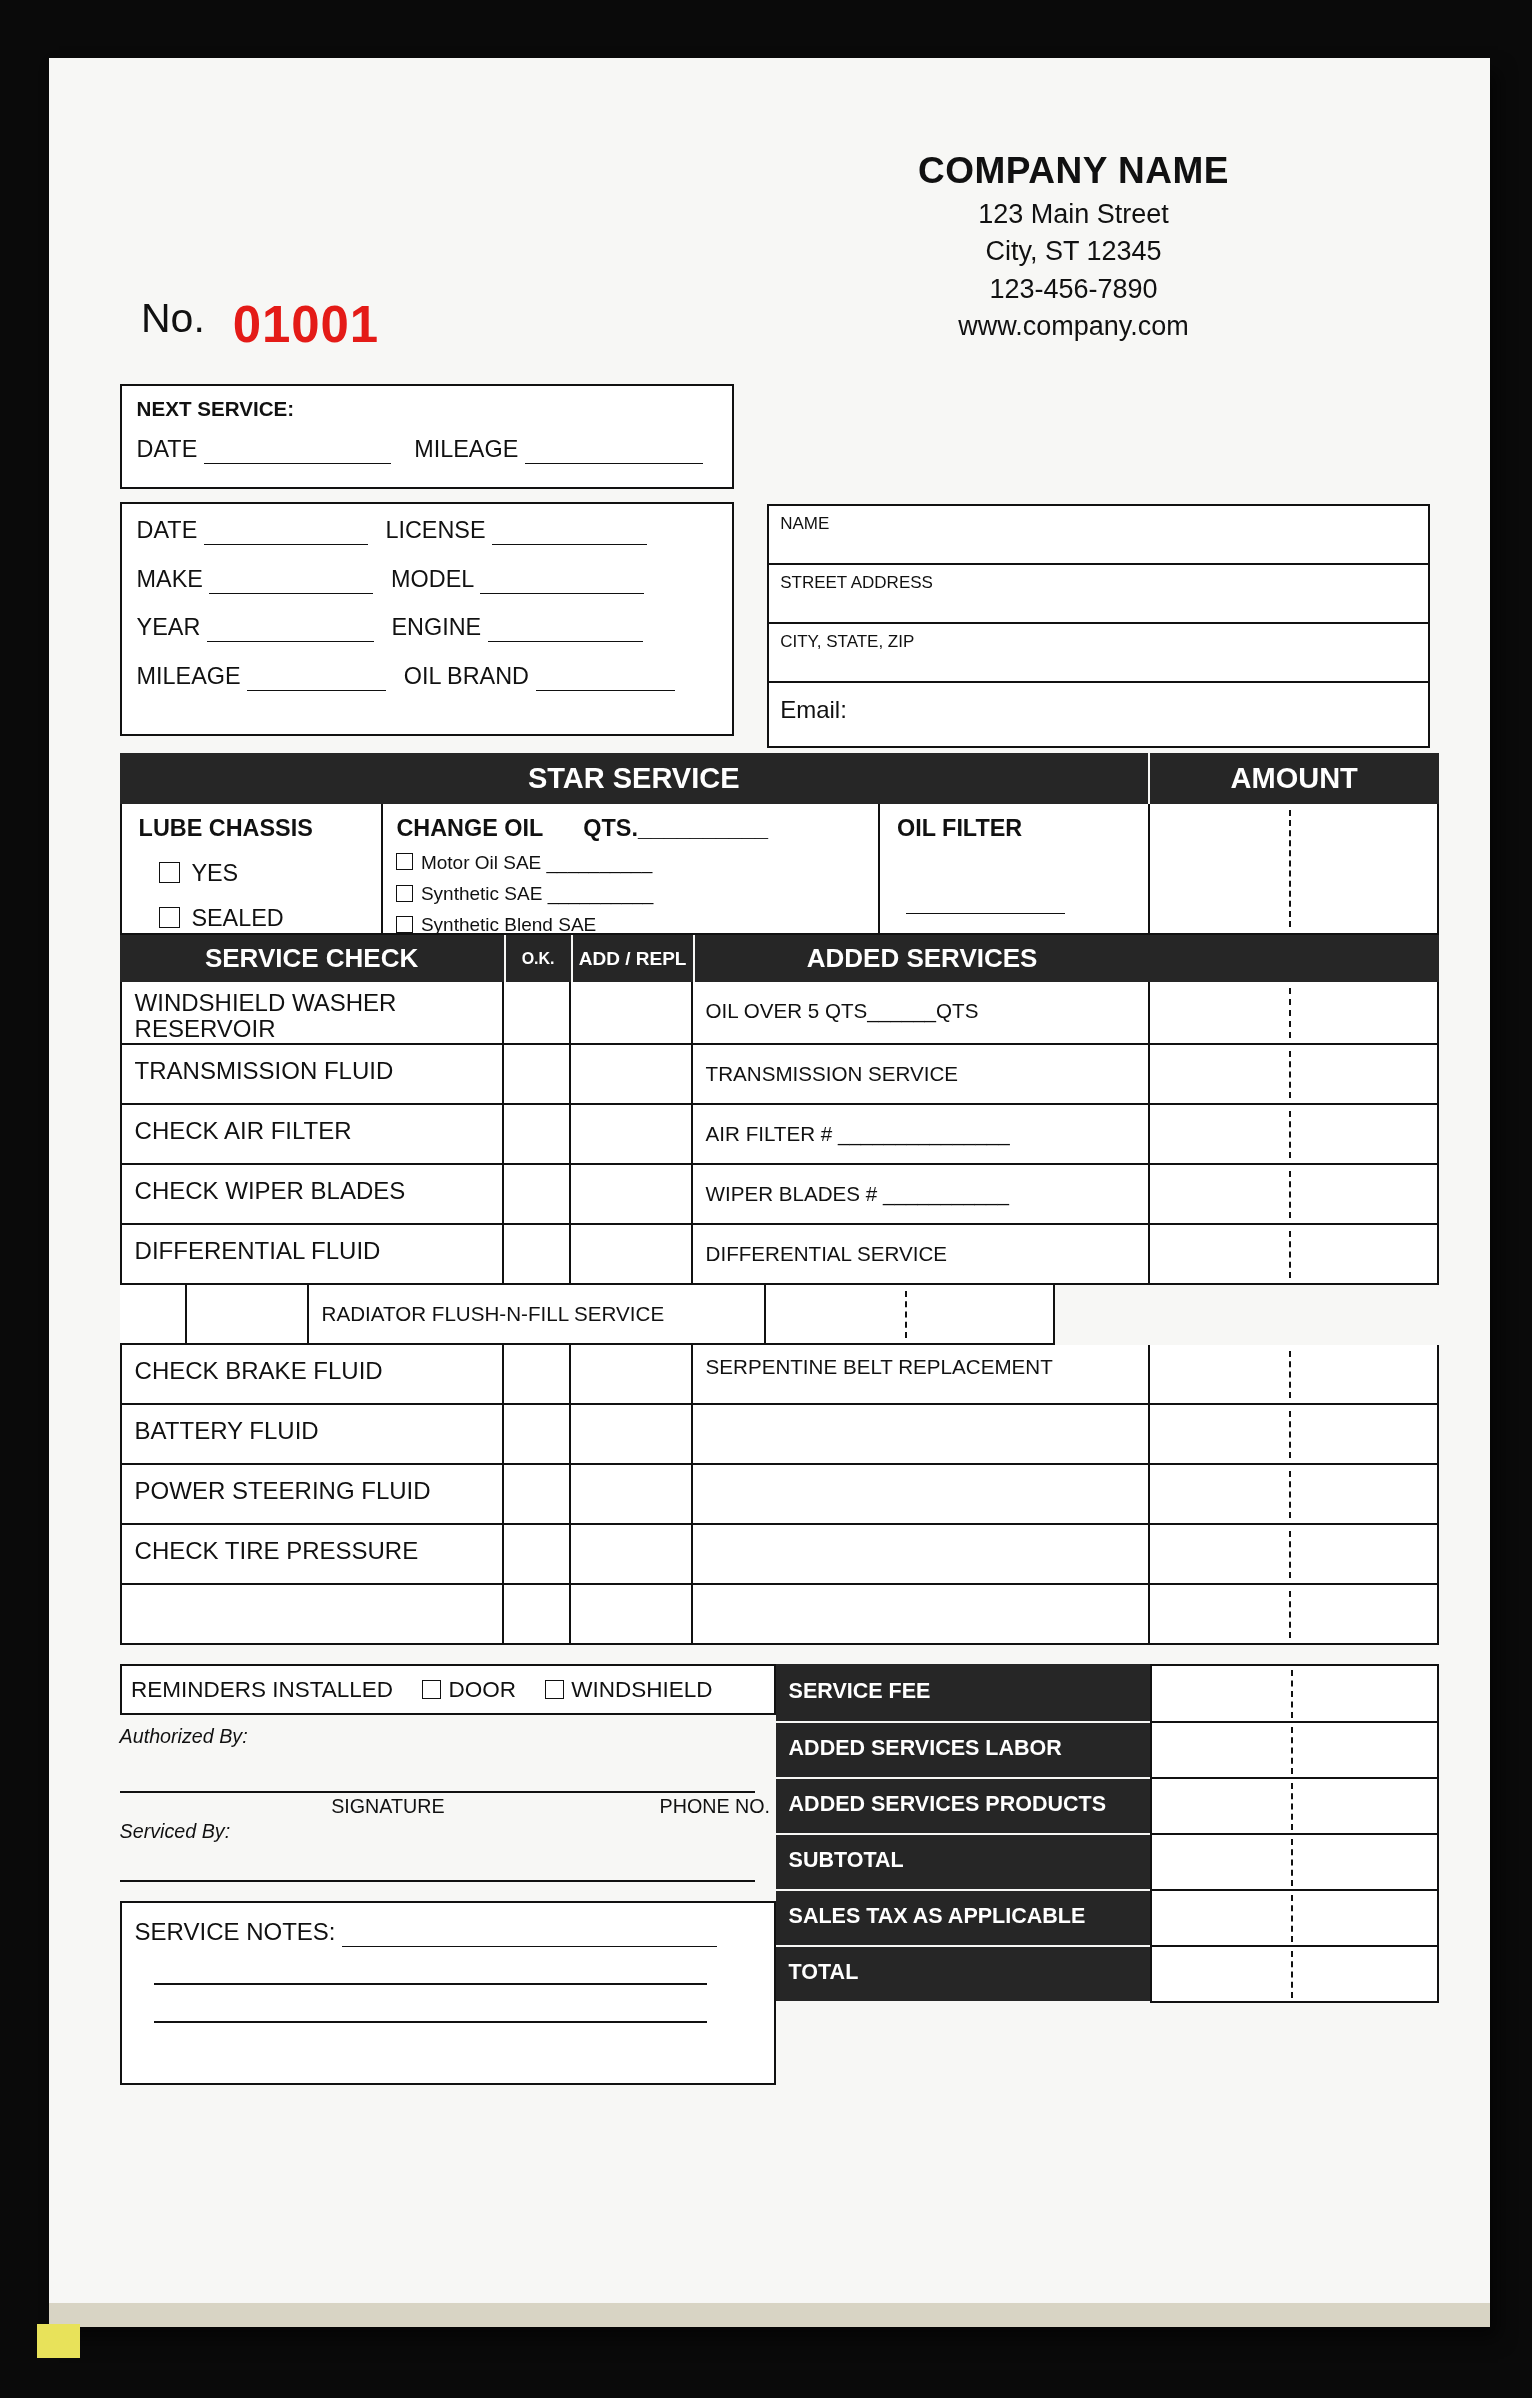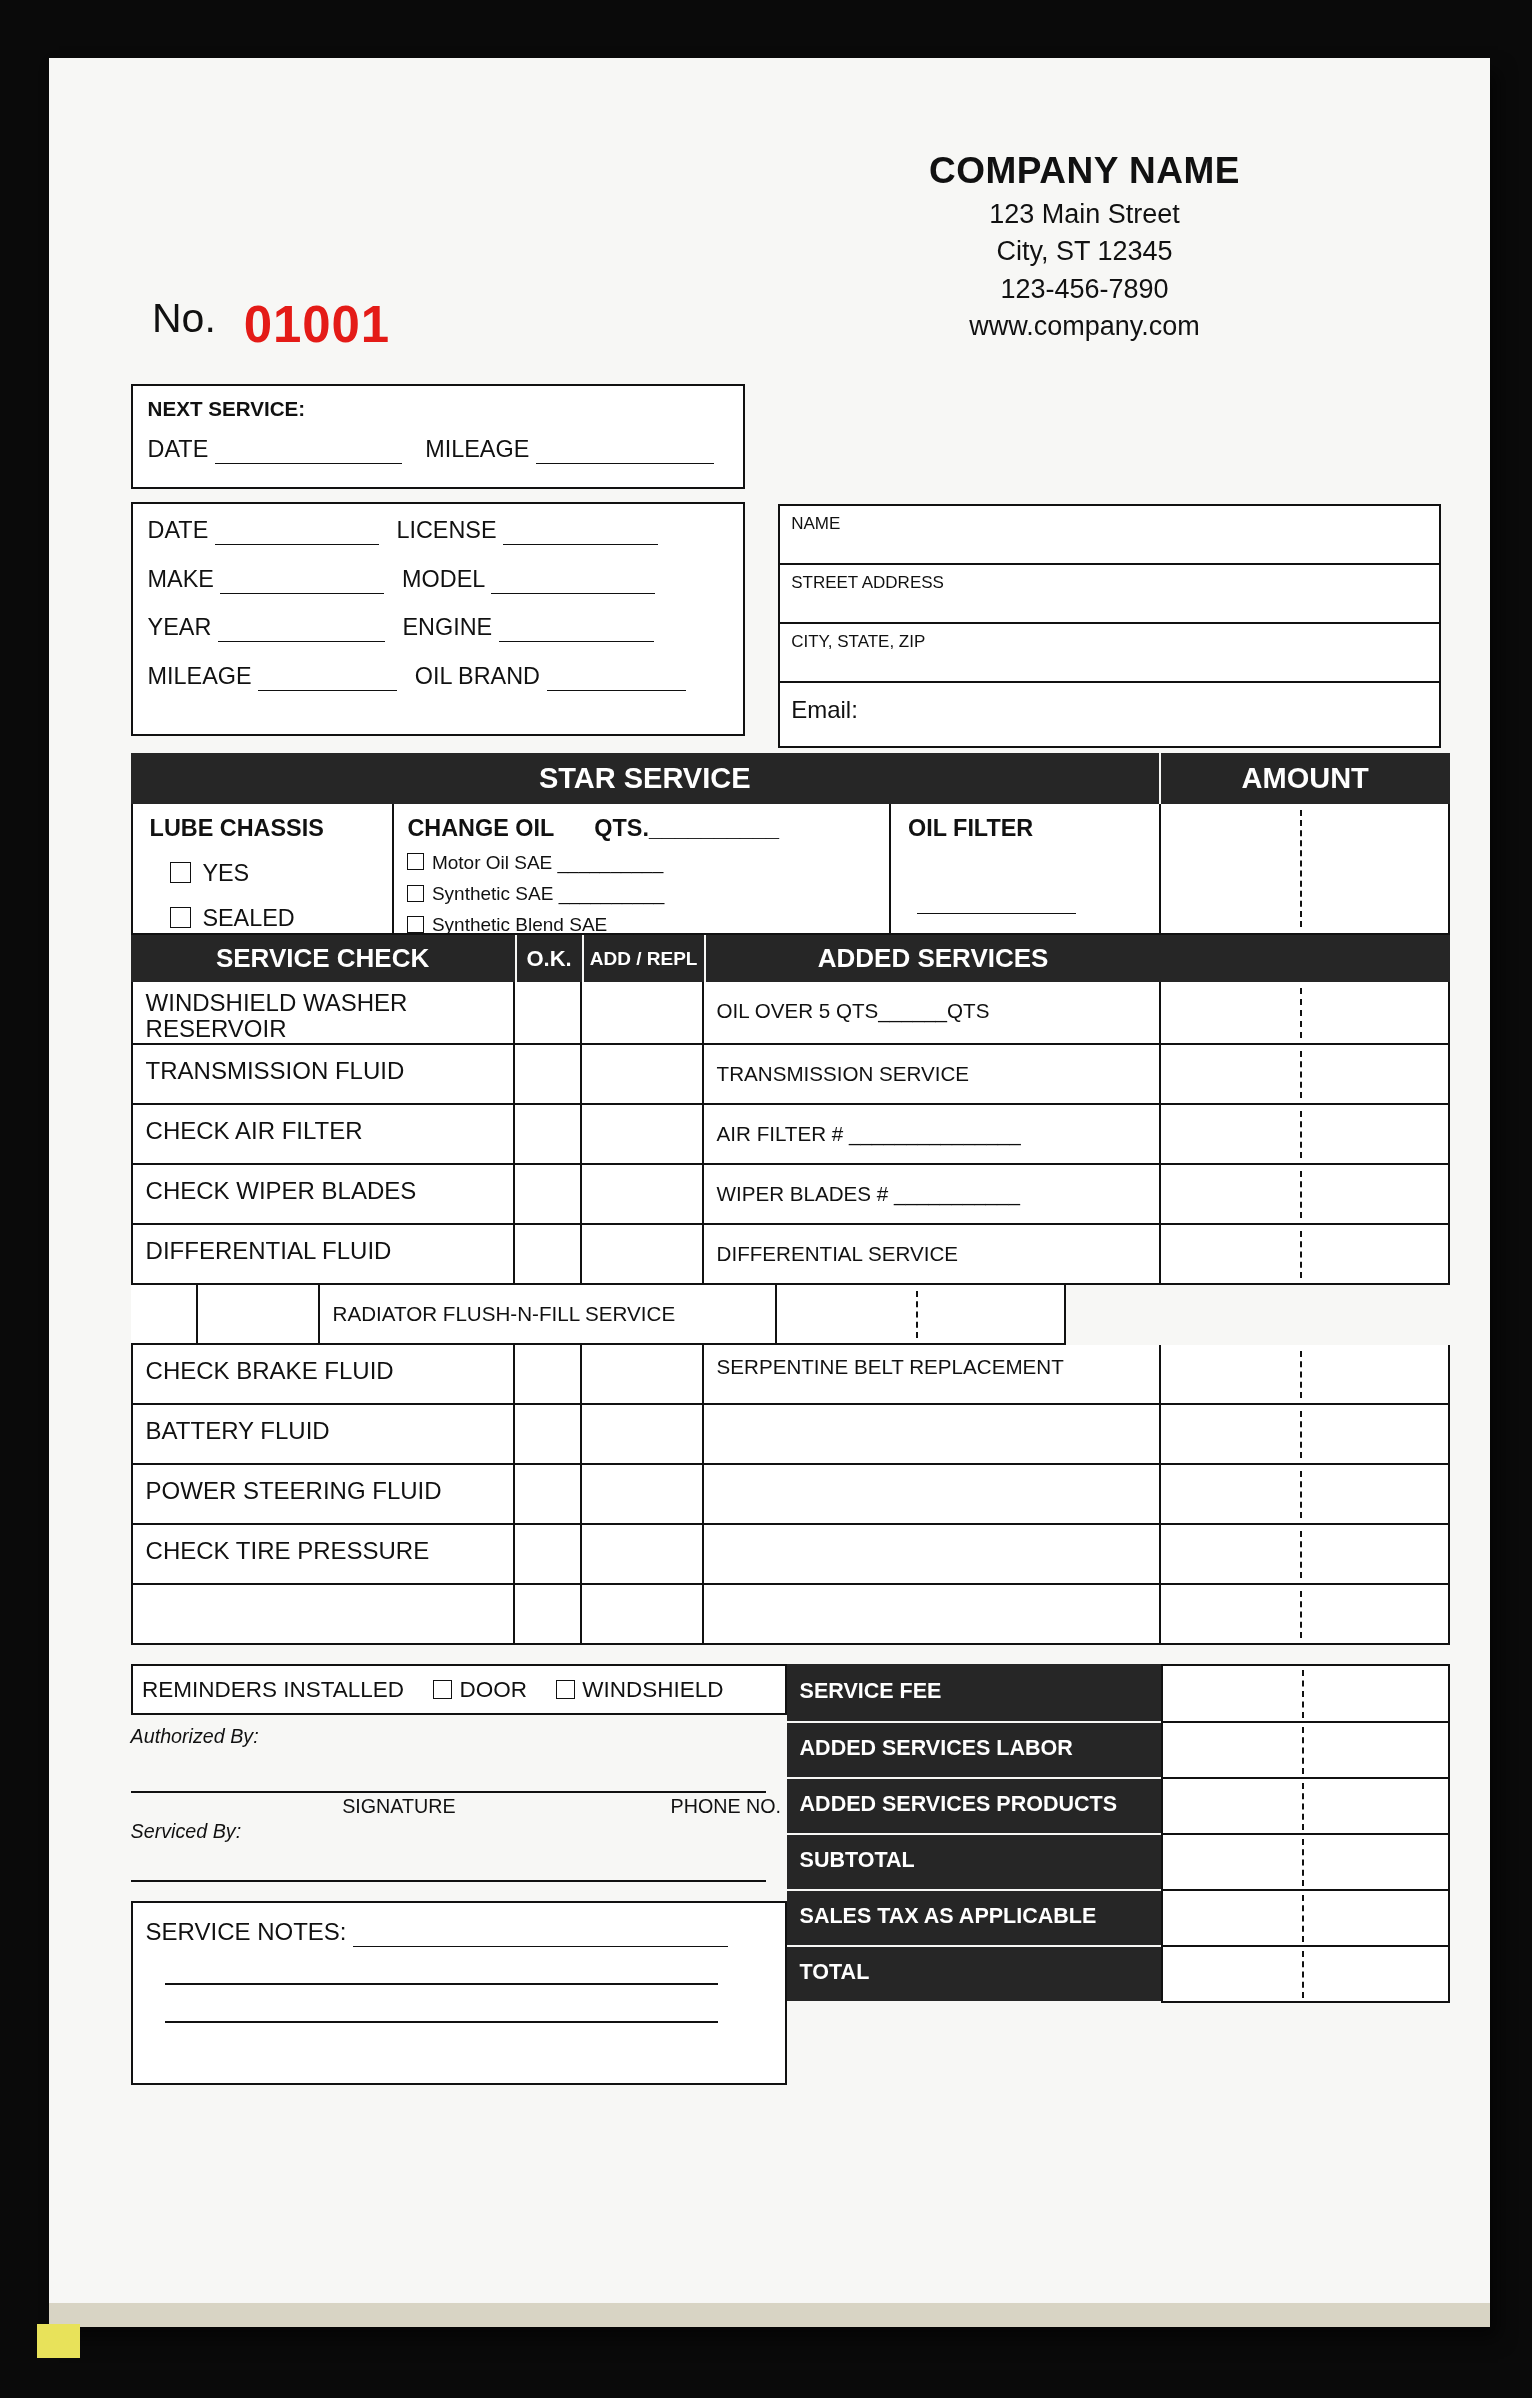--- a/index.html
+++ b/index.html
@@ -43,21 +43,21 @@
     width: 43px;
     height: 34px;
     background: #e8e25a;
     font-size: 12px;
     color: #333;
     text-align: center;
     line-height: 34px;
   }
   .form {
     position: absolute;
-    left: 110px;
+    left: 99px;
     top: 150px;
     width: 1340px;
   }
 
   
   .header {
     position: relative;
     height: 234px;
   }
   .company-block {
@@ -170,21 +170,21 @@
   .oilfilter { width: 270px; border-left:none; padding: 11.2px 0 0 17px;}
   .oilfilter-t { font-size: 23.4px; font-weight:bold; color:#111;}
   .oilfilter-l { margin-top: 54px; margin-left: 9.4px; display:inline-block; width: 159px; border-bottom:1.9px solid #111;}
   .amt-cell { width: 289px; border-left:none; position: relative; }
   .perf { position:absolute; left: 139px; top: 5.6px; bottom: 5.6px; border-left: 2.8px dashed #111; }
 
   
   .sc-head { display:flex; height: 47px; }
   .sc-head div { line-height: 47px; box-sizing: border-box; }
   .sc-h1 { width: 384px; font-size: 26px; }
-  .sc-h2 { width: 67px; font-size: 22px; border-left: 2.8px solid #f7f7f5; }
+  .sc-h2 { width: 67px; font-size: 16px; border-left: 2.8px solid #f7f7f5; }
   .sc-h3 { width: 122px; font-size: 19px; border-left: 2.8px solid #f7f7f5;}
   .sc-h4 { width: 457px; font-size: 26px; border-left: 2.8px solid #f7f7f5;}
   .sc-h5 { width: 289px; background:#262626; }
 
   .sc-row { display: flex; }
   .sc-c { border: 2.8px solid #111; border-top: none; box-sizing: border-box; background:#fff; min-height: 60px; }
   .sc-c.c1 { width: 384px; font-size: 24px; color:#111; padding: 13px 0 0 13px; line-height: 1.12;}
   .sc-c.c1.two { padding-top: 7.5px; }
   .sc-c.c2 { width: 67px; border-left:none; }
   .sc-c.c3 { width: 122px; border-left:none; }

